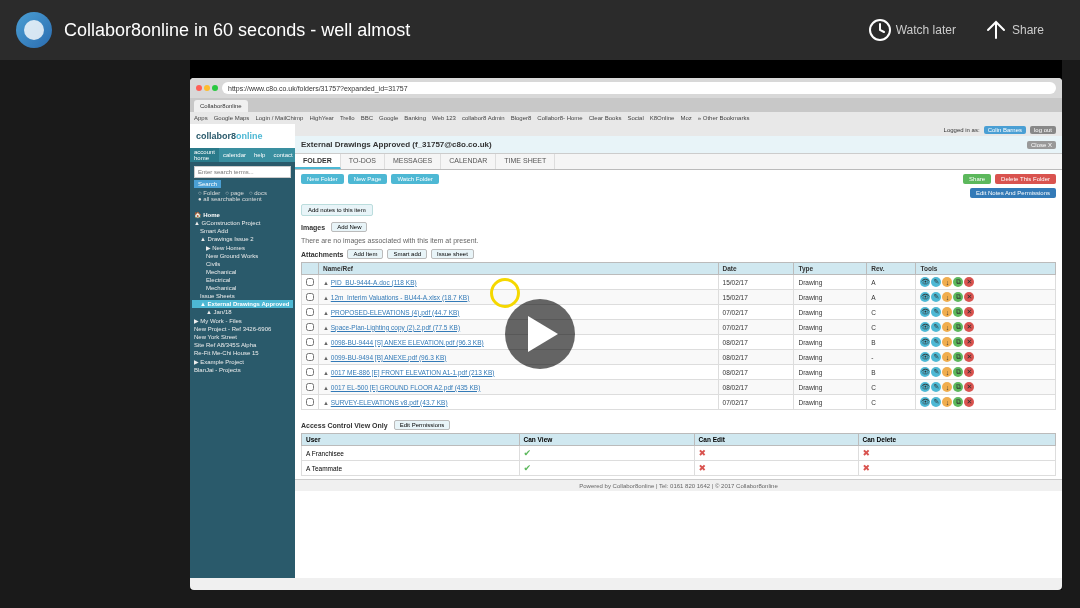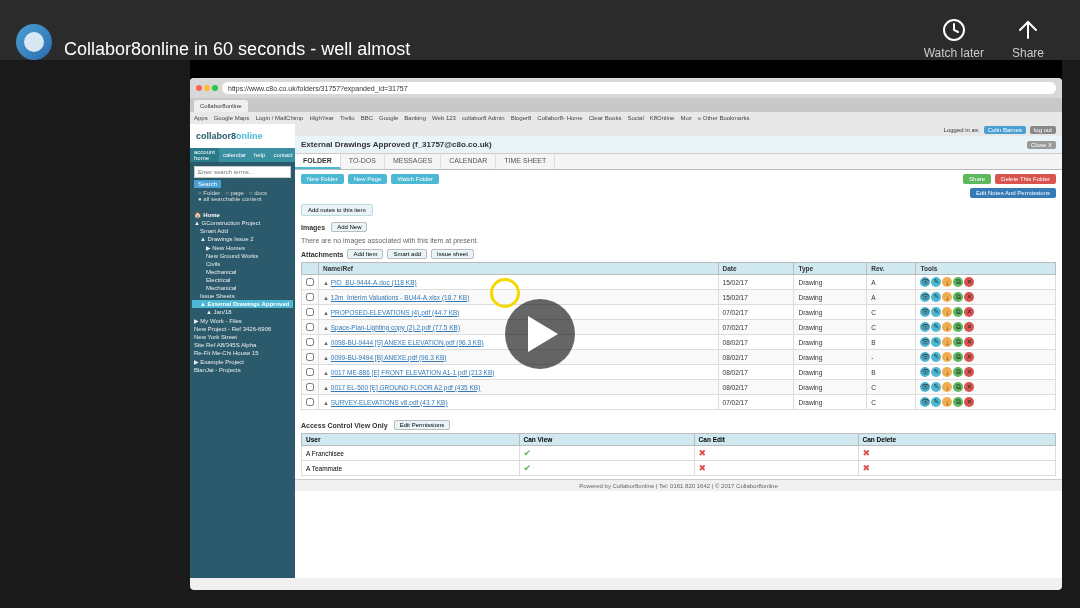--- a/index.html
+++ b/index.html
@@ -3,21 +3,21 @@
   <meta charset="utf-8">
   <style>
     * { margin: 0; padding: 0; box-sizing: border-box; }
     body { width: 1080px; height: 608px; background: #1a1a1a; font-family: Arial, sans-serif; overflow: hidden; position: relative; }
 
     
     .top-bar {
       height: 60px;
       background: #2b2b2b;
       display: flex;
-      align-items: flex-end;
+      align-items: center;
       padding: 0 16px;
       gap: 12px;
     }
     .app-icon {
       width: 36px; height: 36px;
       background: linear-gradient(135deg, #4a9fd4, #2b6cb0);
       border-radius: 50%;
       display: flex; align-items: center; justify-content: center;
       flex-shrink: 0;
     }
@@ -34,21 +34,21 @@
       flex: 1;
     }
     .top-actions {
       display: flex;
       align-items: center;
       gap: 28px;
       margin-right: 20px;
     }
     .top-action-item {
       display: flex;
-      flex-direction: column;
+      flex-direction: row;
       align-items: center;
       gap: 4px;
       color: white;
       cursor: pointer;
     }
     .top-action-item svg {
       width: 24px; height: 24px;
     }
     .top-action-label {
       font-size: 12px;

